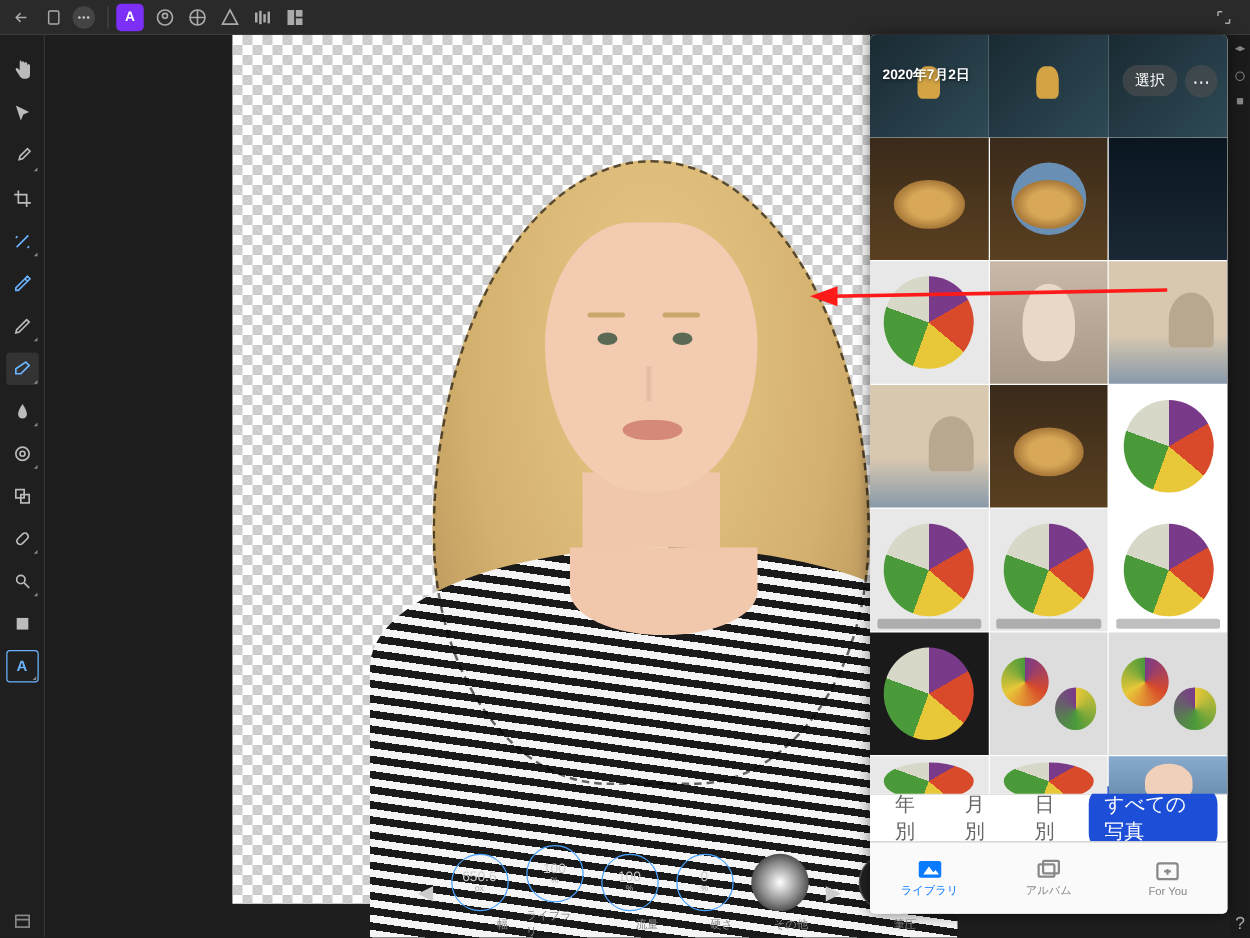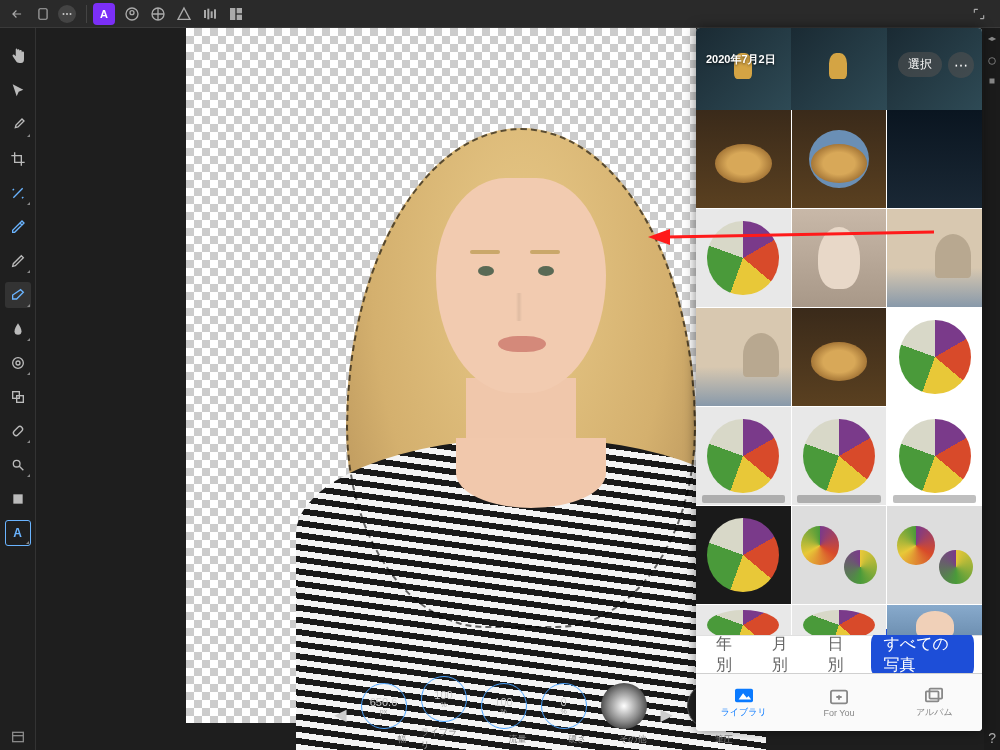--- a/index.html
+++ b/index.html
@@ -408,34 +408,34 @@
           <svg width="22" height="18" viewBox="0 0 24 20" fill="#0a7aff">
             <rect x="2" y="3" width="20" height="15" rx="2"></rect>
             <polygon fill="#fff" points="6,15 11,8 15,13 17,11 20,15"></polygon>
           </svg>
         </div>
       <span>ライブラリ</span>
     </div>
     <div class="ptab">
       <div class="picon">
           <svg width="22" height="18" viewBox="0 0 24 20" fill="none" stroke="#888" stroke-width="2">
+            <rect x="3" y="6" width="14" height="11" rx="1"></rect>
+            <rect x="7" y="3" width="14" height="11" rx="1"></rect>
+          </svg>
+        </div>
+      <span>アルバム</span>
+    </div>
+    <div class="ptab">
+      <div class="picon">
+          <svg width="22" height="18" viewBox="0 0 24 20" fill="none" stroke="#888" stroke-width="2">
             <rect x="3" y="3" width="18" height="14" rx="2"></rect>
             <path d="M12 8v5M9 10h6"></path>
           </svg>
         </div>
       <span>For You</span>
-    </div>
-    <div class="ptab">
-      <div class="picon">
-          <svg width="22" height="18" viewBox="0 0 24 20" fill="none" stroke="#888" stroke-width="2">
-            <rect x="3" y="6" width="14" height="11" rx="1"></rect>
-            <rect x="7" y="3" width="14" height="11" rx="1"></rect>
-          </svg>
-        </div>
-      <span>アルバム</span>
     </div>
   </div>
 </div>
 
 <svg class="arrow" viewBox="0 0 286 22">
   <line x1="18" y1="11" x2="286" y2="6"></line>
   <polygon points="0,11 22,3 22,19"></polygon>
 </svg>
 
 <div class="help">?</div>

